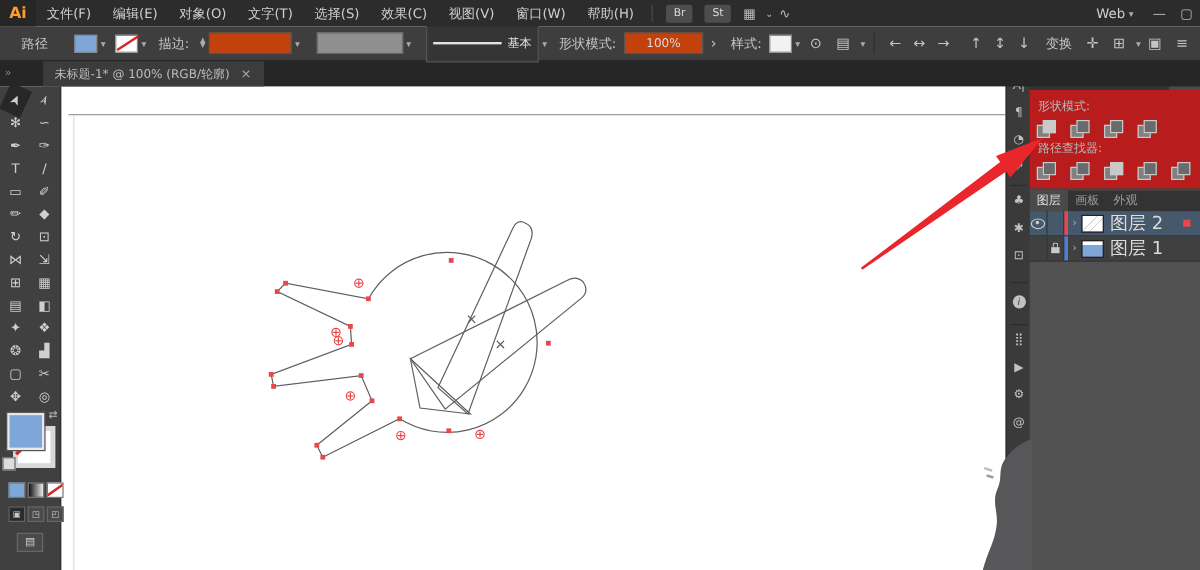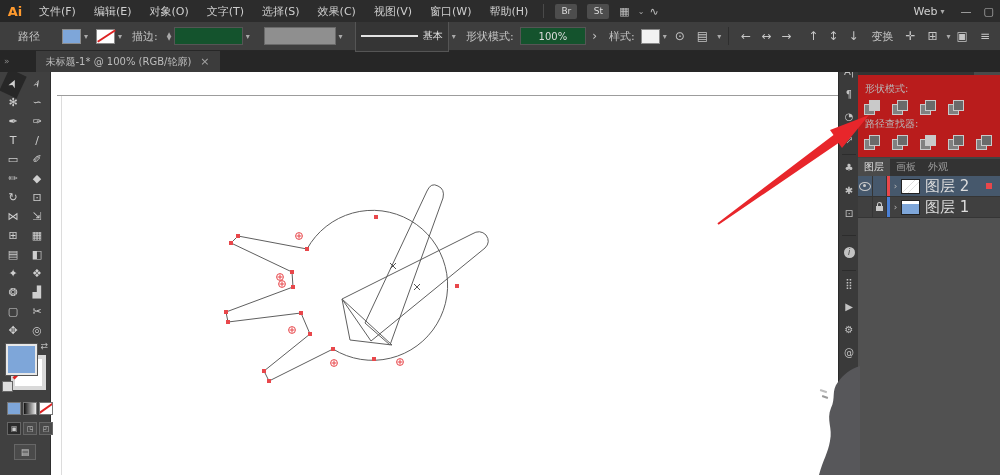--- a/index.html
+++ b/index.html
@@ -29,21 +29,21 @@
   
   .controlbar{left:0;top:22px;width:1000px;height:28px;background:#3e3e3e;border-bottom:1px solid #272727;
               display:flex;align-items:center;z-index:29;}
   .cb-label{color:#c4c4c4;font-size:11px;margin:0 6px;white-space:nowrap;}
   .swatch{width:17px;height:13px;border:1px solid #8a8a8a;background:#7ea6d9;position:relative;flex:none;}
   .swatch.none{background:#fff;}
   .swatch.none::after{content:"";position:absolute;left:-1px;top:5px;width:21px;height:2px;background:#d22;
               transform:rotate(-33deg);}
   .swatch.white{background:#f2f2f2;}
   .stepper{display:flex;flex-direction:column;line-height:4px;font-size:6px;color:#aaa;margin:0 3px;}
-  .field{height:16px;background:#14532d;border:1px solid #555;display:flex;align-items:center;
+  .field{height:16px;background:#c2410c;border:1px solid #555;display:flex;align-items:center;
          padding:0 18px;color:#ddd;font-size:10px;}
   .wide-drop{width:78px;height:16px;background:#8f8f8f;border:1px solid #6a6a6a;}
   .stroke-style{width:92px;height:18px;background:#353535;border:1px solid #555;display:flex;align-items:center;padding:6px 5px;}
   .stroke-line{flex:1;height:2px;background:#e3e3e3;margin-right:5px;}
   .cb-sep{width:1px;height:18px;background:#2e2e2e;margin:0 7px;}
   .cb-ic{margin:0 6px;font-size:12px;color:#c6c6c6;}
   .align-ic{margin:0 5px;font-size:12px;color:#c6c6c6;}
   
   .tabbar{left:0;top:50px;width:1000px;height:22px;background:#262626;display:flex;align-items:flex-end;z-index:28;}
   .tab-overflow{color:#8a8a8a;font-size:9px;margin:0 6px 6px 4px;}

